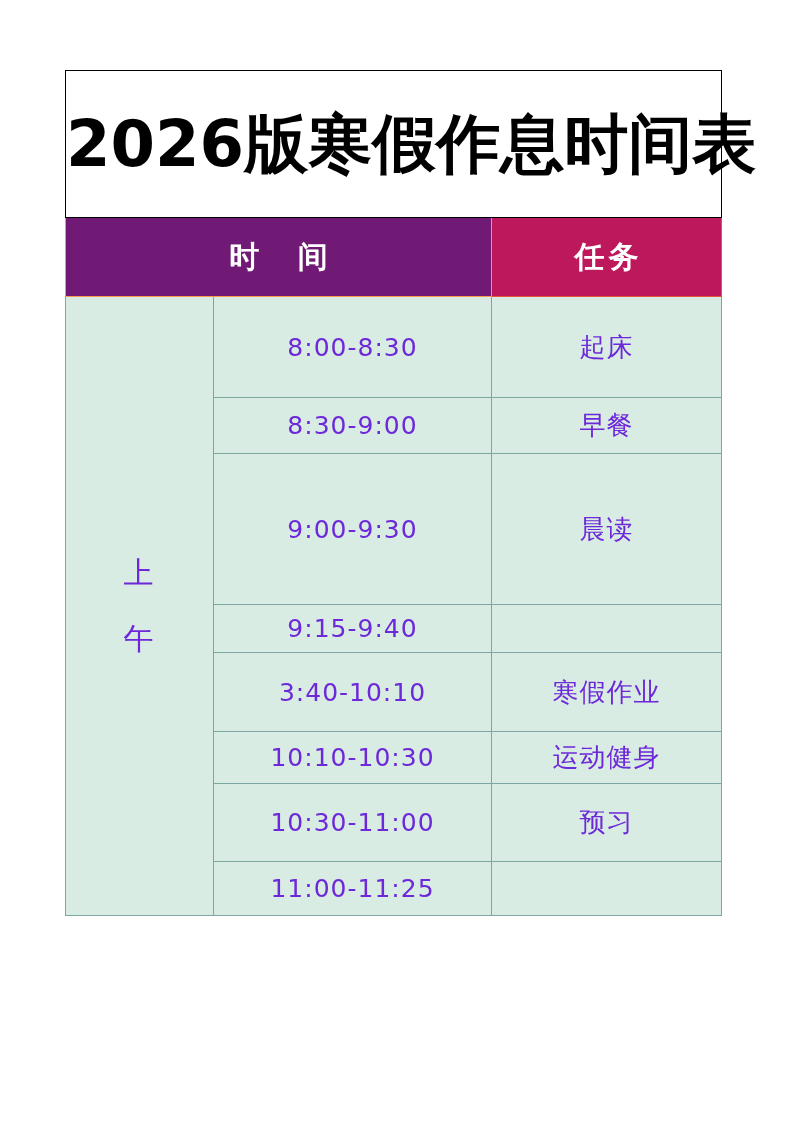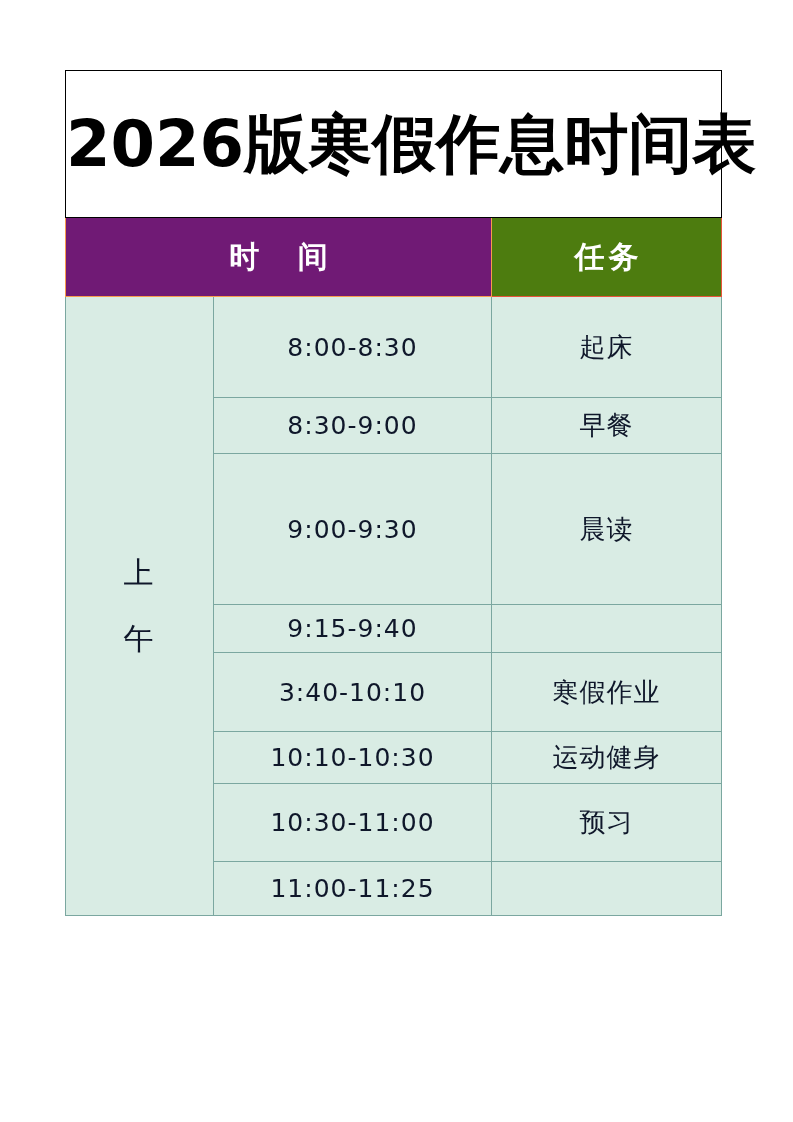--- a/index.html
+++ b/index.html
@@ -69,30 +69,30 @@
     font-size: 30px;
     font-weight: bold;
   }
   .hdr-time {
     background: #701a75;
     letter-spacing: 14px;
     text-indent: 14px;
     border: 1px solid #f89b4e !important;
   }
   .hdr-task {
-    background: #4d7c0f;
+    background: #be185d;
     letter-spacing: 4px;
     text-indent: 4px;
     border: 1px solid #e8543a !important;
   }
 
   
   .body-cell {
     background: #d9ece4;
-    color: #0f172a;
+    color: #6d28d9;
   }
   .period-cell {
     background: #d9ece4;
     font-size: 30px;
     letter-spacing: 2px;
     line-height: 1.9;
     border-right: 1px solid #7ba7a0;
   }
   .period-inner {
     display: block;

